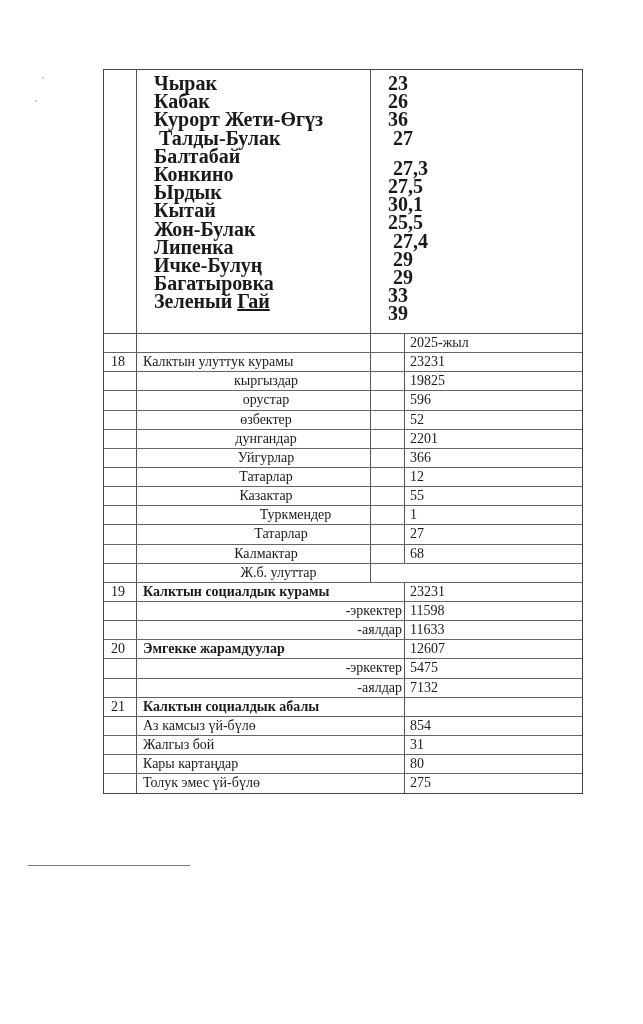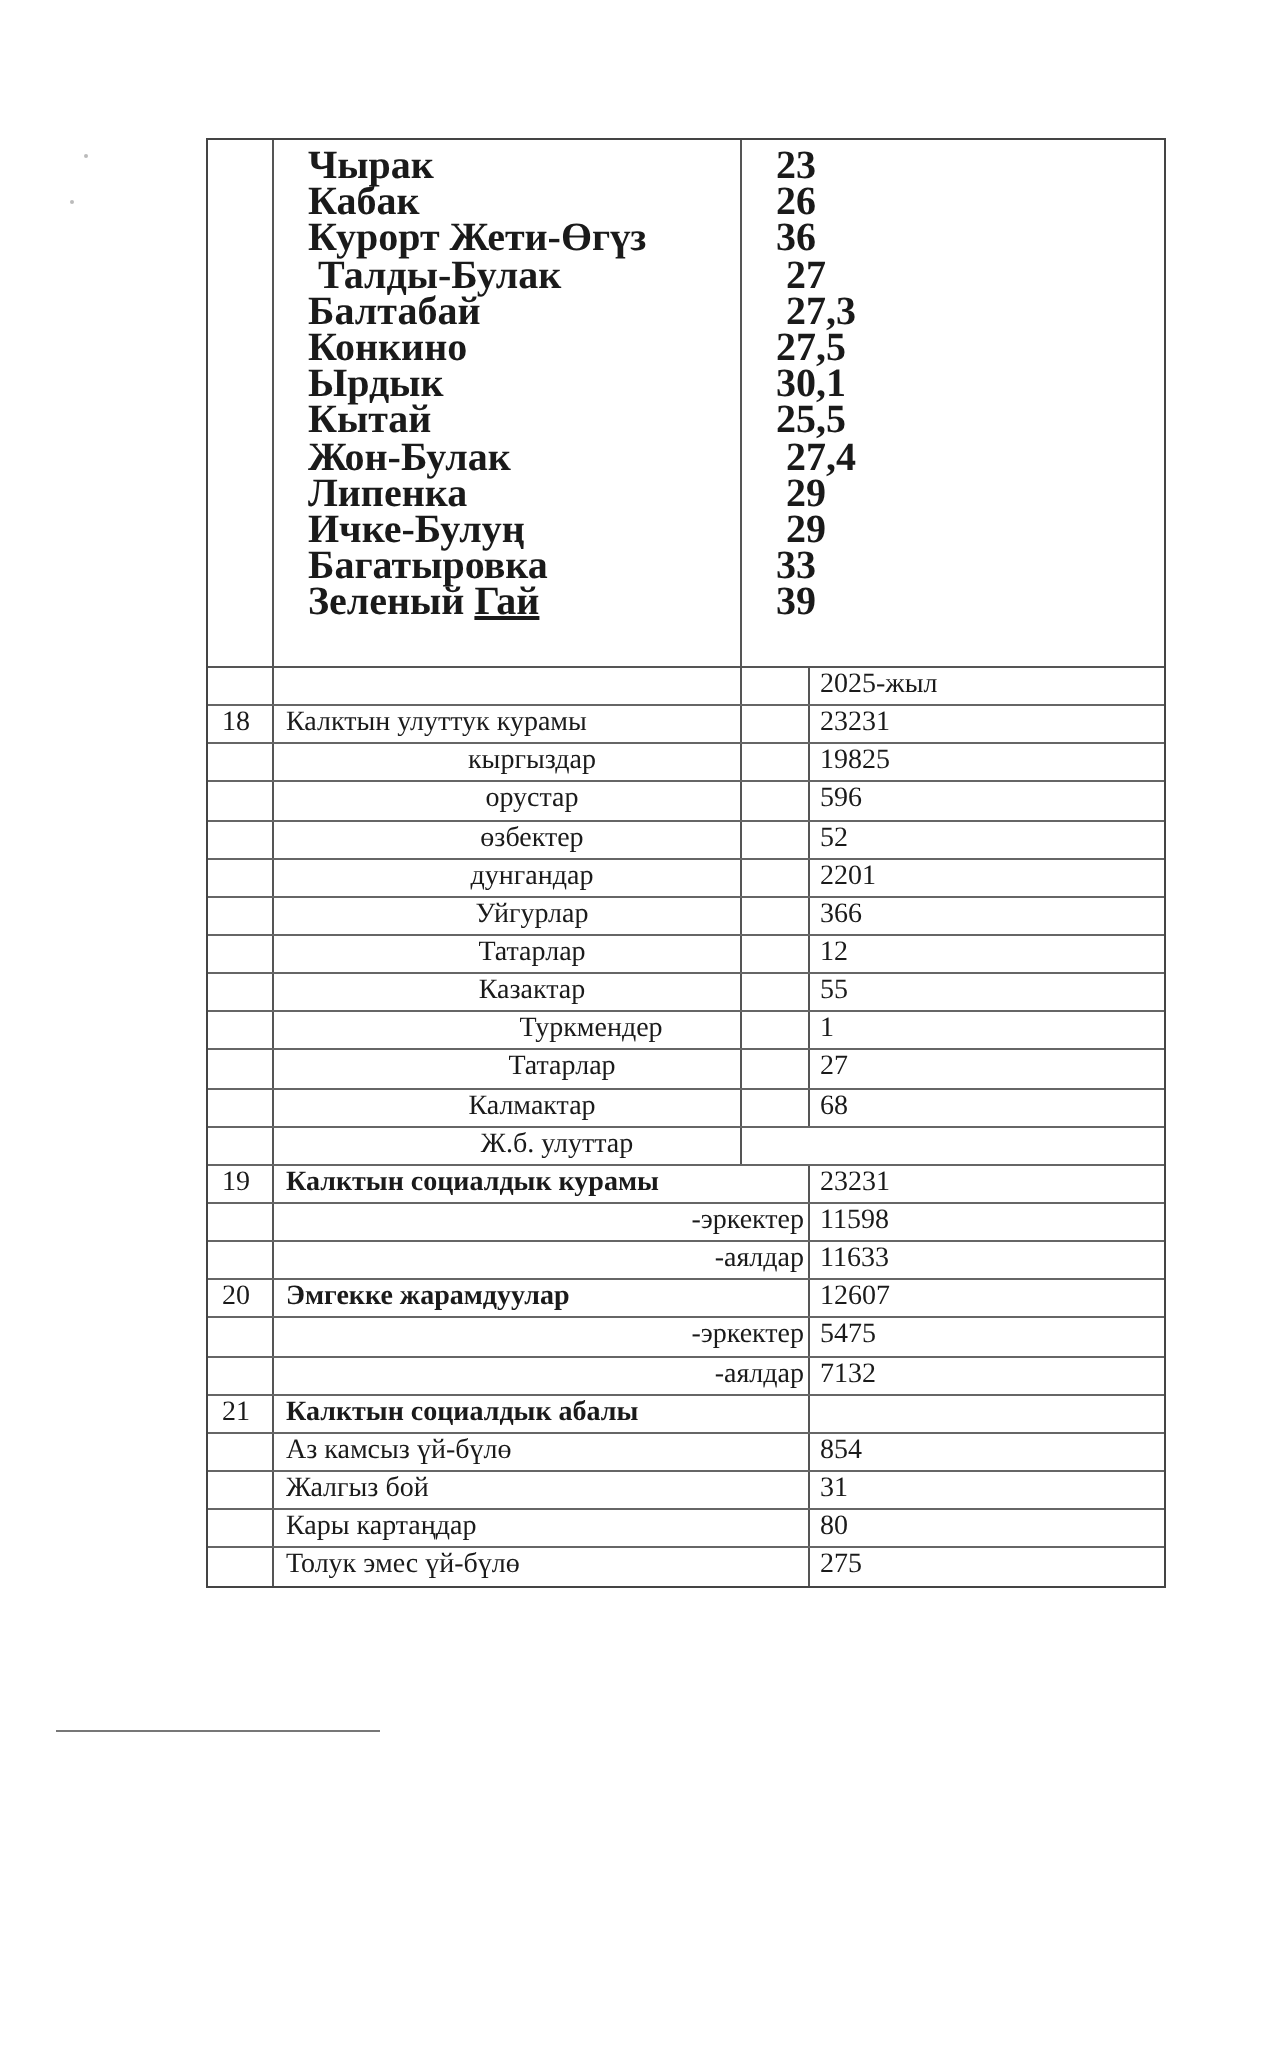--- a/index.html
+++ b/index.html
@@ -56,21 +56,21 @@
         <div class="line">Липенка</div>
         <div class="line">Ичке-Булуң</div>
         <div class="line">Багатыровка</div>
         <div class="line" style="white-space:pre;"><span>Зеленый </span><span class="u">Гай</span></div>
       </div>
       <div class="vals">
         <div class="line" style="white-space:pre;">23</div>
         <div class="line" style="white-space:pre;">26</div>
         <div class="line" style="white-space:pre;">36</div>
         <div class="line" style="white-space:pre;"> 27</div>
-        <div class="line" style="white-space:pre;"> 27,3</div>
+        <div class="line" style="white-space:pre;margin-top:12px;"> 27,3</div>
         <div class="line" style="white-space:pre;">27,5</div>
         <div class="line" style="white-space:pre;">30,1</div>
         <div class="line" style="white-space:pre;">25,5</div>
         <div class="line" style="white-space:pre;"> 27,4</div>
         <div class="line" style="white-space:pre;"> 29</div>
         <div class="line" style="white-space:pre;"> 29</div>
         <div class="line" style="white-space:pre;">33</div>
         <div class="line" style="white-space:pre;">39</div>
       </div>
     </div>

